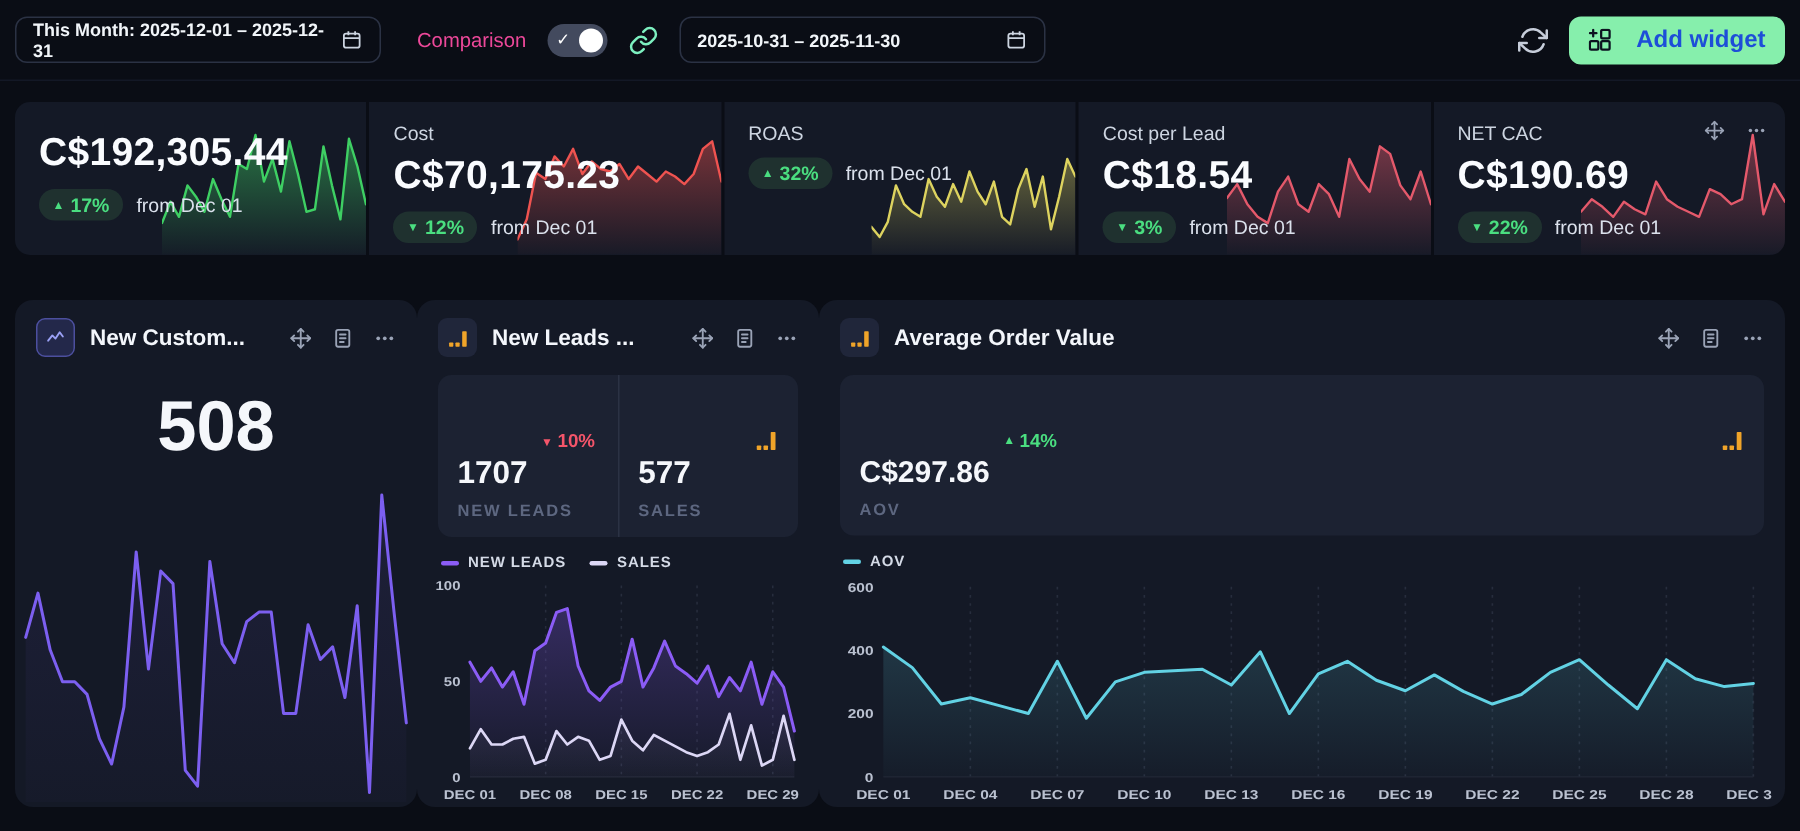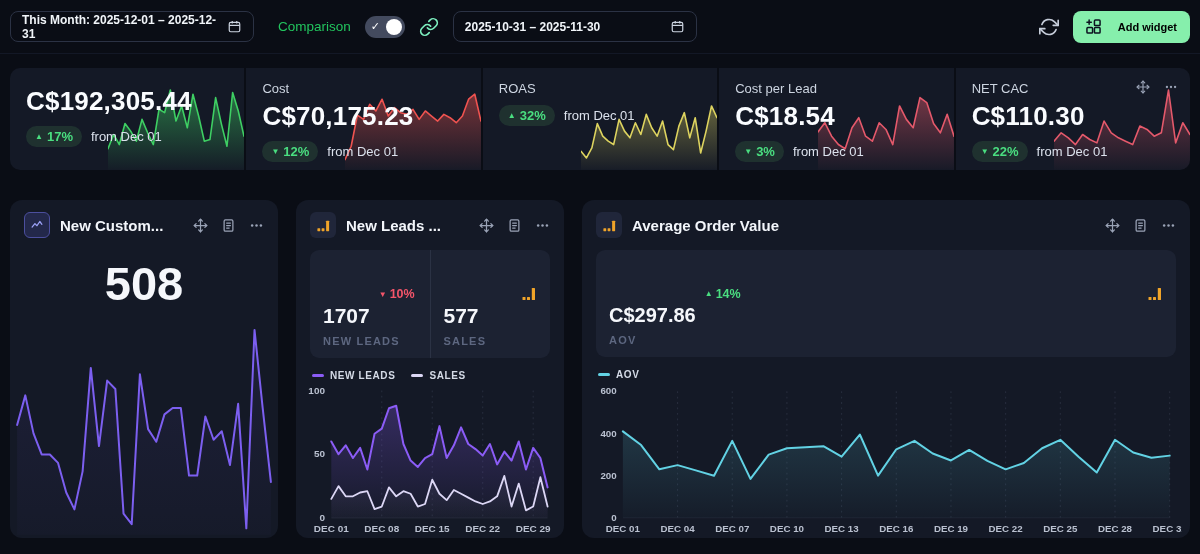--- a/index.html
+++ b/index.html
@@ -16,36 +16,36 @@
   .topbar {
     height:54px; display:flex; align-items:center; gap:14px;
     padding:0 10px; border-bottom:1px solid #131826;
   }
   .datebox {
     width:244px; height:31px; border:1px solid #2b3244; border-radius:8px;
     display:flex; align-items:center; justify-content:space-between;
     padding:0 11px; font-size:12px; font-weight:700; color:#f1f5f9;
     background:transparent; cursor:pointer;
   }
-  .comparison-label { font-size:13.5px; color:#22c55e; margin-left:10px; }
+  .comparison-label { font-size:13.5px; color:#ec4899; margin-left:10px; }
   .toggle {
     width:40px; height:22px; border-radius:11px; background:#434a5e;
     position:relative; display:flex; align-items:center; cursor:pointer;
   }
   .toggle .check { color:#fff; font-size:11px; margin-left:6px; }
   .toggle .knob {
     position:absolute; right:3px; width:16px; height:16px;
     border-radius:50%; background:#fff;
   }
   .icon-btn { background:none; border:none; cursor:pointer; display:flex; align-items:center; }
   .spacer { flex:1; }
   .add-widget-btn {
     height:32px; padding:0 13px; border:none; border-radius:8px;
-    background:#86efac; color:#000000; font-family:"Liberation Sans",sans-serif;
-    font-size:11px; font-weight:700; display:flex; align-items:center; gap:17px;
+    background:#86efac; color:#1d4ed8; font-family:"Liberation Sans",sans-serif;
+    font-size:16px; font-weight:700; display:flex; align-items:center; gap:17px;
     cursor:pointer;
   }
 
   
   .kpi-strip {
     margin:14px 10px 0; height:102px; display:flex; gap:2px;
     border-radius:10px; overflow:hidden;
   }
   .kpi-card {
     flex:1; background:#141926; position:relative; padding:13px 16px; overflow:hidden;
@@ -58,21 +58,21 @@
     border-radius:12px; background:rgba(45,80,60,.45);
     color:#4ade80; font-size:13px; font-weight:800;
   }
   .delta-pill .arr { font-size:8px; }
   .kpi-note { font-size:13px; color:#dbe1ec; }
   .kpi-spark { position:absolute; right:0; bottom:0; width:58%; height:86%; z-index:1; }
   .kpi-spark svg { width:100%; height:100%; }
   .kpi-actions { position:absolute; top:12px; right:12px; display:flex; gap:14px; z-index:3; }
 
   
-  .main-row { margin:30px 10px 0; display:flex; gap:18px; height:338px; }
+  .main-row { margin:30px 10px 0; display:flex; height:338px; }
   .widget-card {
     background:#141926; border-radius:12px; overflow:hidden;
     display:flex; flex-direction:column; position:relative;
   }
   .w-fixed { width:268px; }
   .w-flex { flex:1; }
   .card-header { display:flex; align-items:center; gap:10px; padding:12px 14px 8px; }
   .icon-box {
     width:26px; height:26px; border-radius:6px; background:#20263a;
     display:flex; align-items:center; justify-content:center; flex-shrink:0;
@@ -301,21 +301,21 @@
             <linearGradient id="grad4" x1="0" y1="0" x2="0" y2="1">
               <stop offset="0" stop-color="#e4596b" stop-opacity="0.45"></stop>
               <stop offset="1" stop-color="#e4596b" stop-opacity="0.02"></stop>
             </linearGradient>
           </defs>
           <polygon points="0,92 0.00,62.08 7.37,53.28 14.74,58.56 22.11,65.60 29.47,55.04 36.84,60.32 44.21,63.84 51.58,40.96 58.95,53.28 66.32,58.56 73.68,62.08 81.05,65.60 88.42,46.24 95.79,49.76 103.16,56.80 110.53,53.28 117.89,8.40 125.26,63.84 132.63,42.72 140.00,55.04 140,92" fill="url(#grad4)"></polygon>
           <polyline points="0.00,62.08 7.37,53.28 14.74,58.56 22.11,65.60 29.47,55.04 36.84,60.32 44.21,63.84 51.58,40.96 58.95,53.28 66.32,58.56 73.68,62.08 81.05,65.60 88.42,46.24 95.79,49.76 103.16,56.80 110.53,53.28 117.89,8.40 125.26,63.84 132.63,42.72 140.00,55.04" fill="none" stroke="#e4596b" stroke-width="1.6" stroke-linejoin="round" stroke-linecap="round" vector-effect="non-scaling-stroke"></polyline>
         </svg>
       </div>
     <div class="kpi-label">NET CAC</div>
-    <div class="kpi-value">C$110.30</div>
+    <div class="kpi-value">C$190.69</div>
     <div class="kpi-row">
       <span class="delta-pill">
           <span class="arr">▼</span>
           <span>22%</span>
         </span>
       <span class="kpi-note">from Dec 01</span>
     </div>
   </div>
 </div>
 

